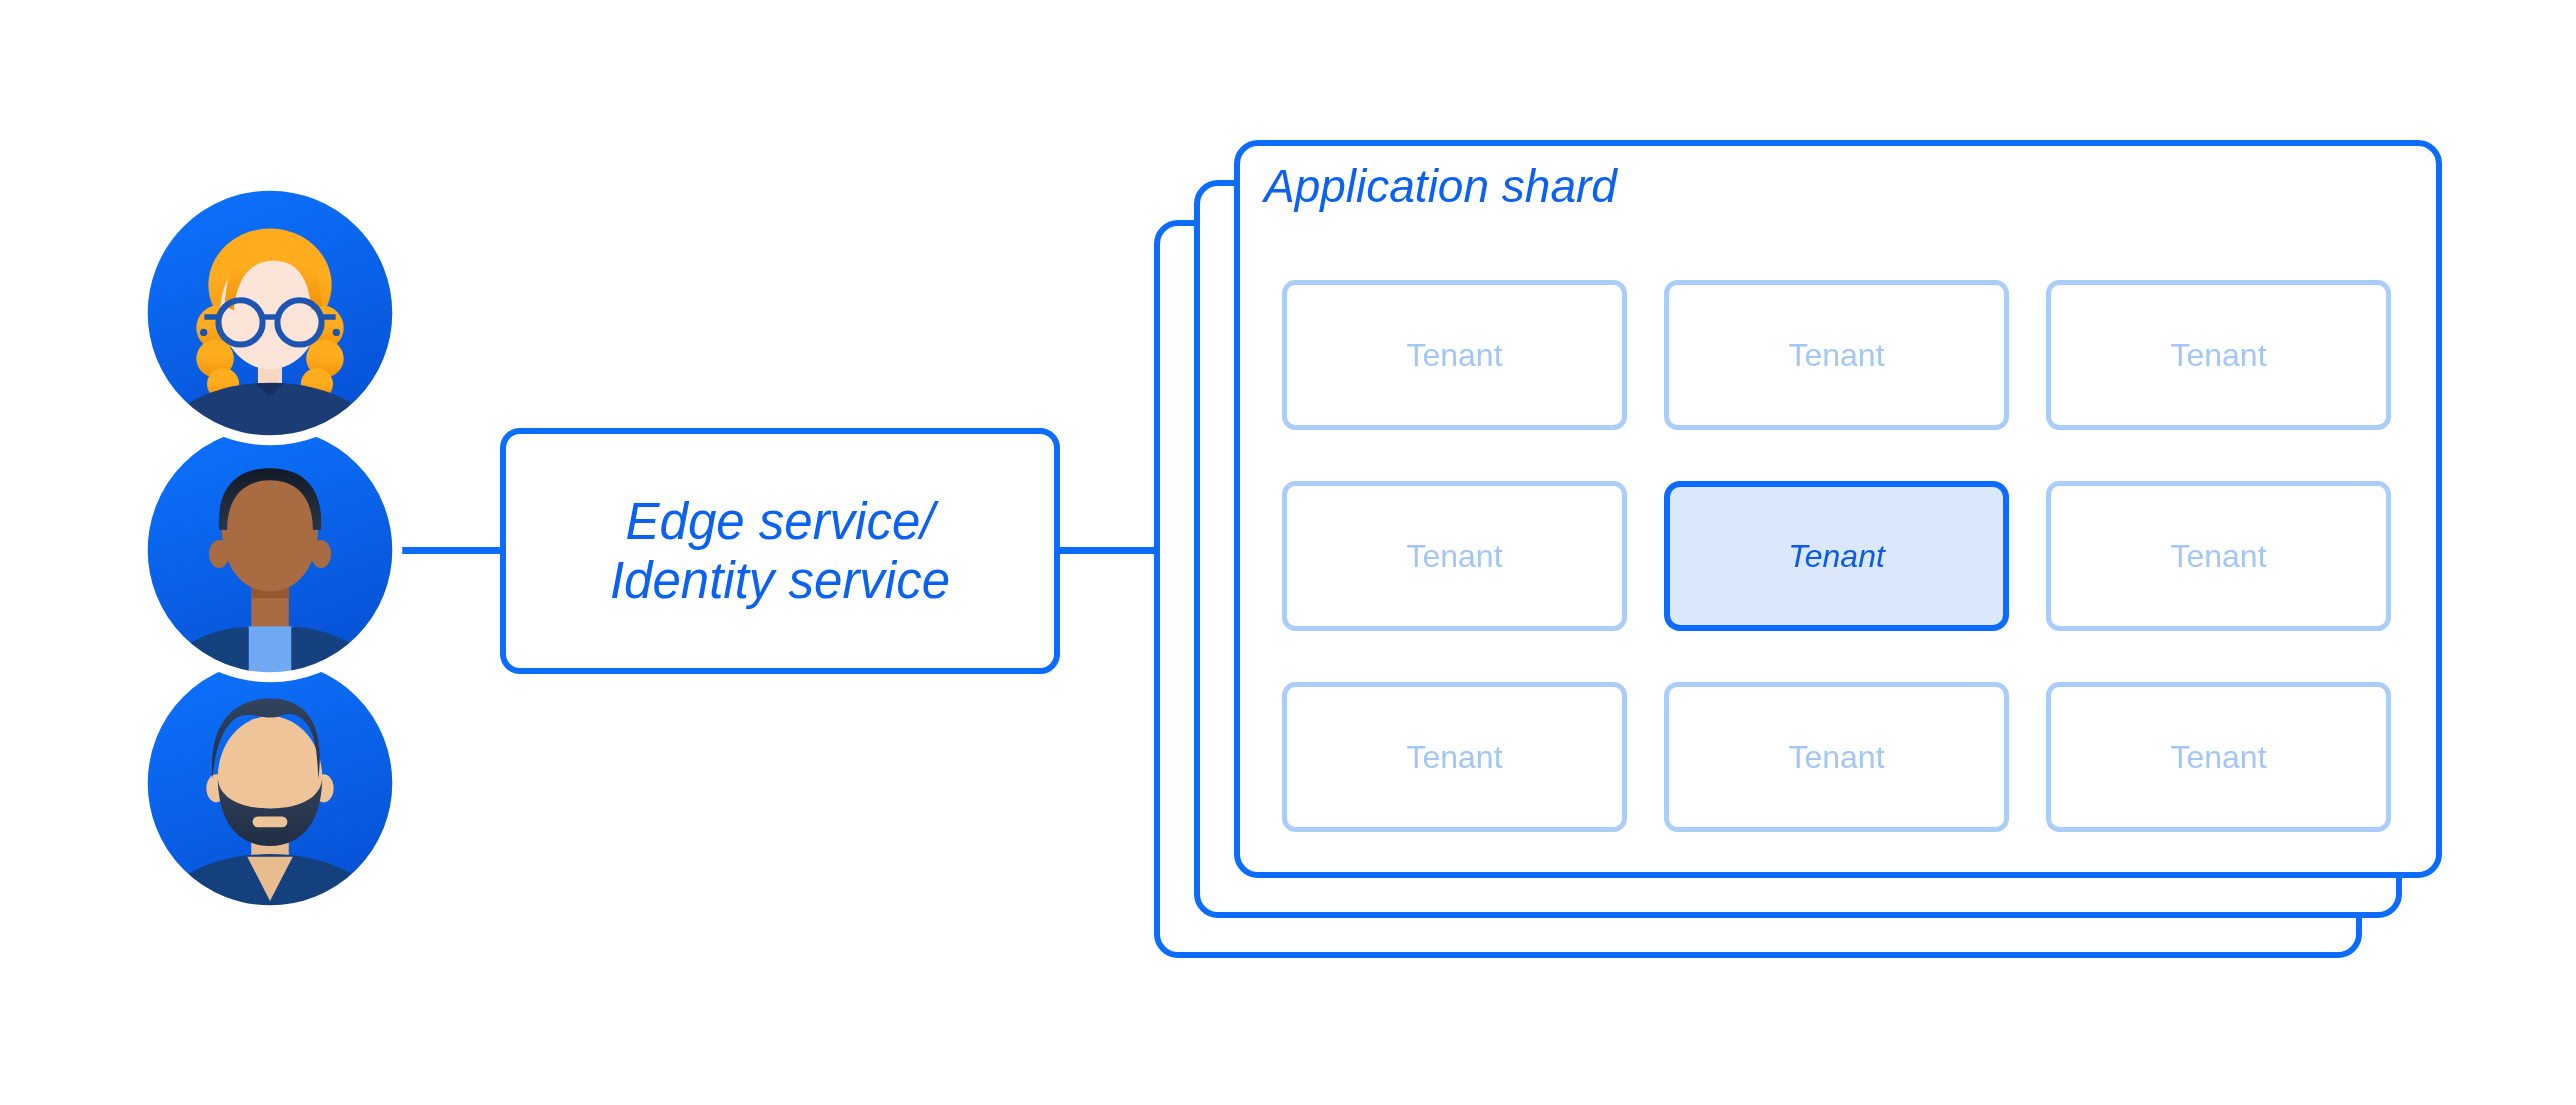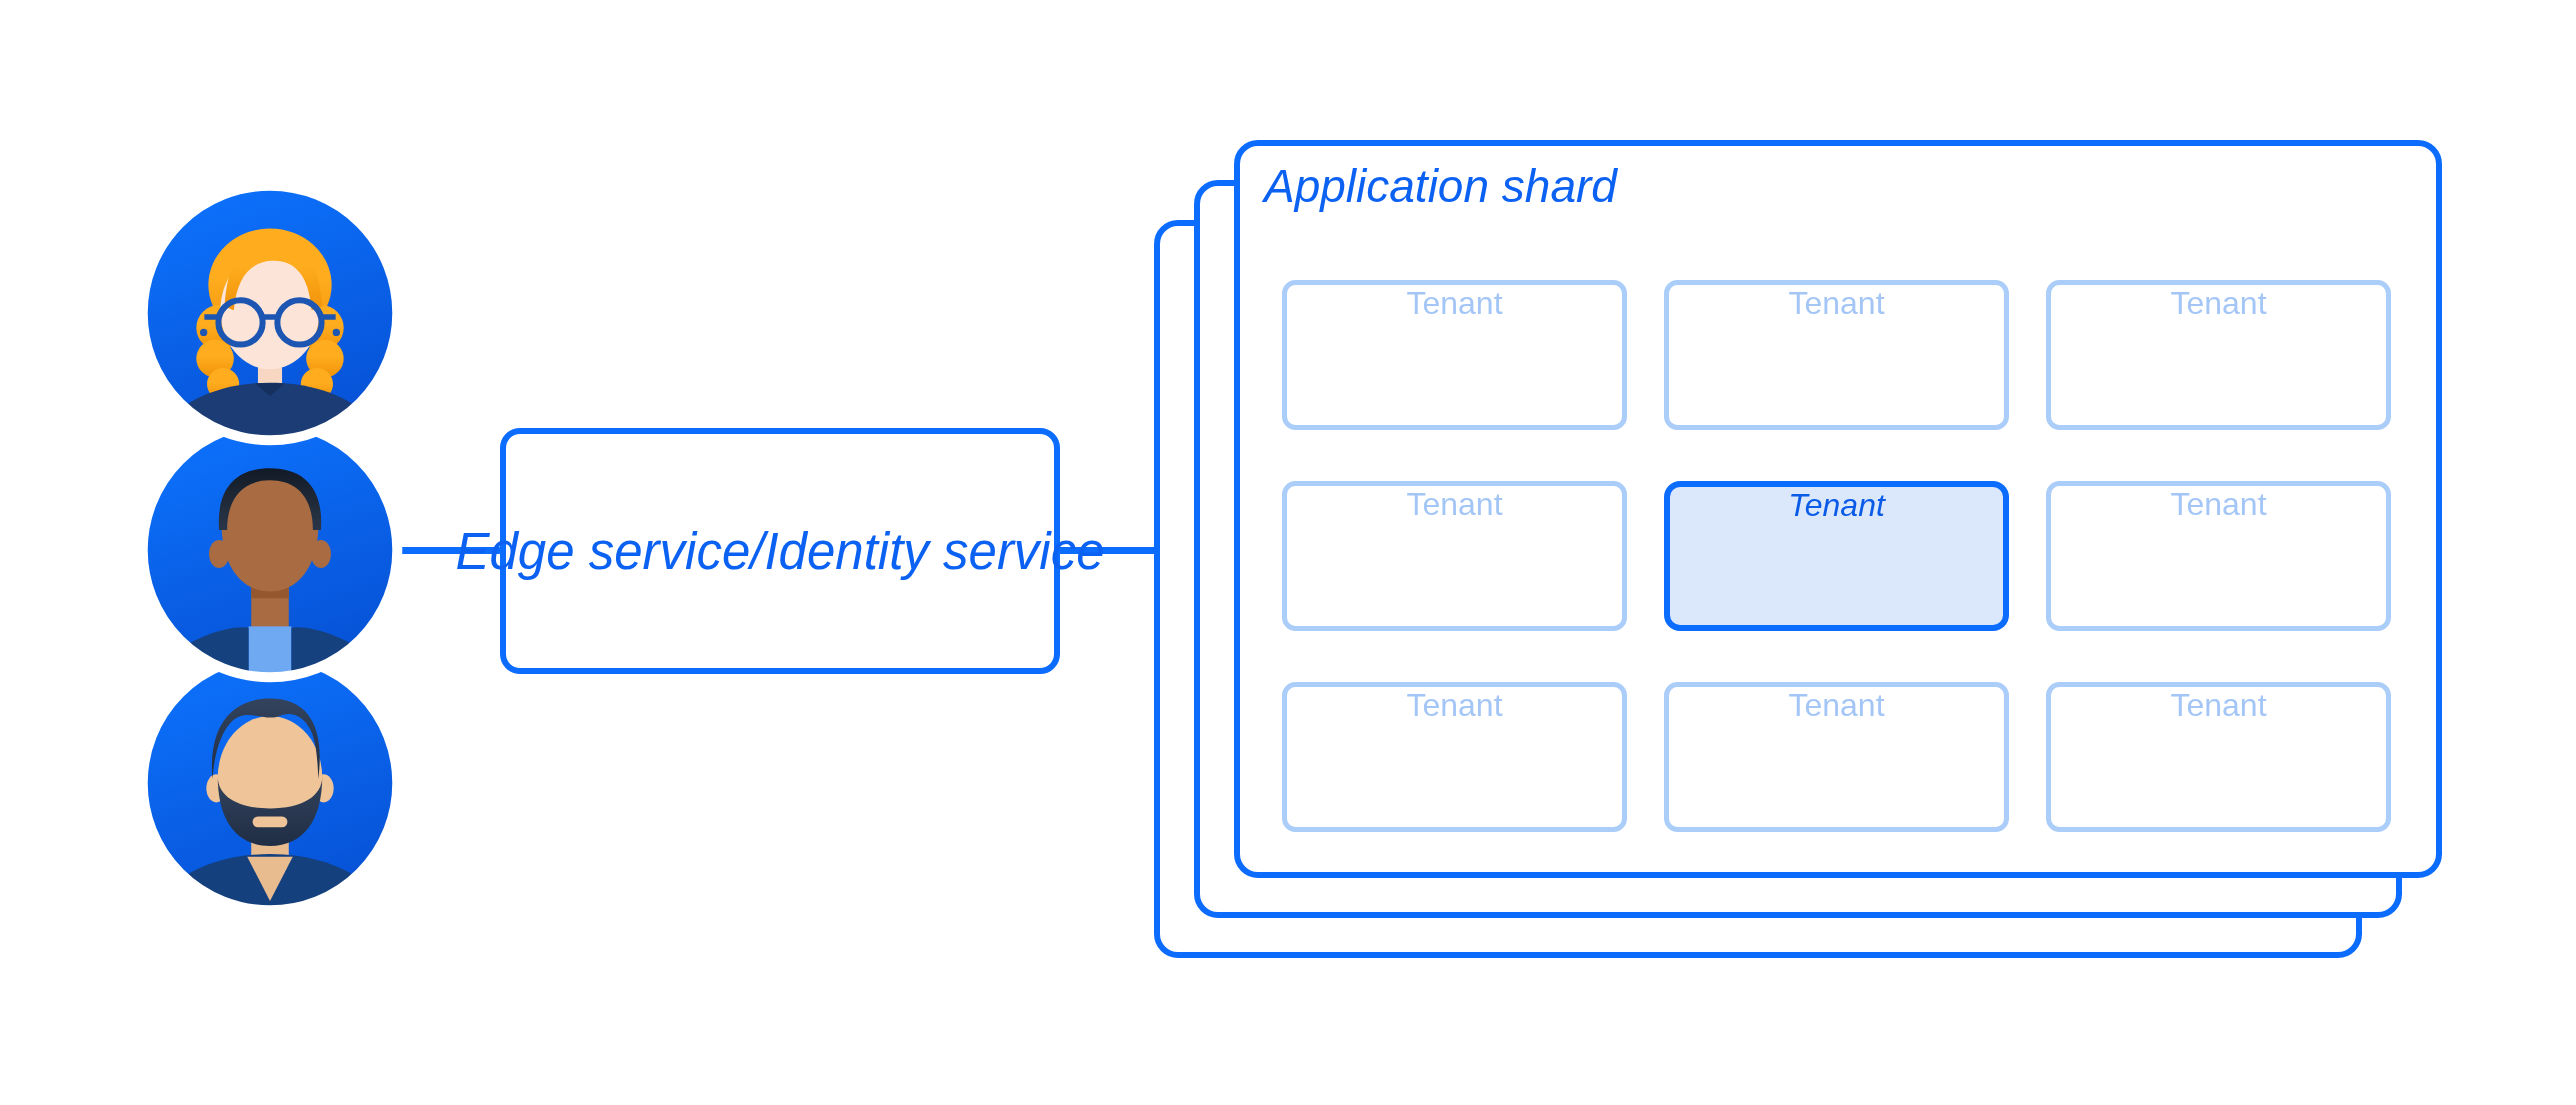--- a/index.html
+++ b/index.html
@@ -24,21 +24,21 @@
 
   
   .connector{position:absolute;height:6.7px;background:var(--accent);border-radius:3.4px;z-index:5;}
   #conn-users-edge{left:396px;top:547px;width:106px;}
   #conn-edge-shard{left:1057px;top:547px;width:101px;}
 
   
   .edge-box{
     position:absolute;left:500px;top:428px;width:560px;height:246px;
     background:#ffffff;border:6px solid var(--accent);border-radius:20px;
-    display:flex;align-items:center;justify-content:center;
+    display:flex;flex-direction:column;align-items:center;justify-content:center;
     z-index:6;
   }
   .edge-line{
     font-size:51px;line-height:59px;font-style:italic;color:var(--text-blue);
     text-align:center;white-space:nowrap;
   }
 
   
   .panel{
     position:absolute;width:1208px;height:738px;background:#ffffff;
@@ -56,21 +56,21 @@
 
   .tenant-grid{
     position:absolute;left:42px;top:123px;width:1110px;height:564px;
     display:grid;
     grid-template-columns:345px 345px 345px;
     grid-template-rows:161px 161px 161px;
     column-gap:37px;row-gap:40px;
   }
   .tenant{
     background:#ffffff;border:5.4px solid var(--light-border);border-radius:13.4px;
-    display:flex;justify-content:center;margin-top:11px;
+    display:flex;align-items:center;justify-content:center;margin-top:11px;
   }
   .tenant .tenant-label{
     font-size:32px;color:var(--light-text);white-space:nowrap;
   }
   .tenant.highlighted{
     background:var(--hl-fill);border:6.7px solid var(--accent);border-radius:16px;
   }
   .tenant.highlighted .tenant-label{
     color:var(--hl-text);font-style:italic;
   }

